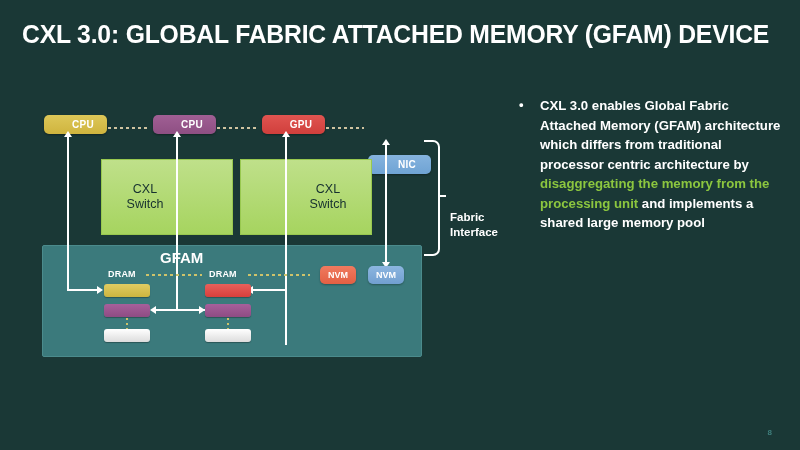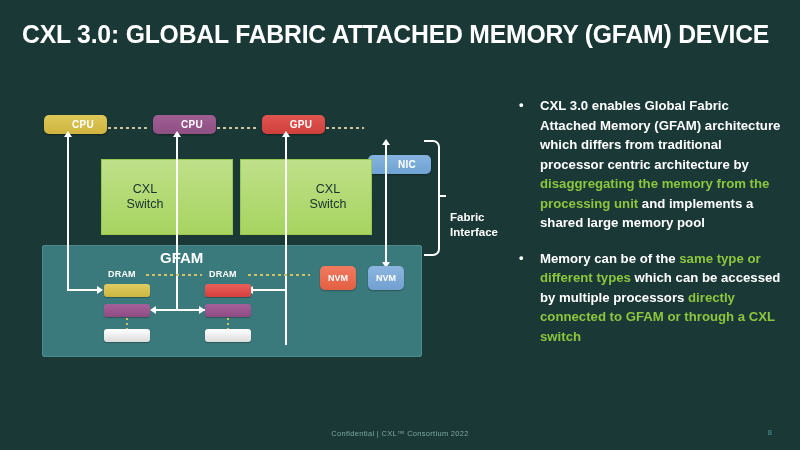--- a/index.html
+++ b/index.html
@@ -168,21 +168,21 @@
   }
   .hdot.h1 { left: 146px; width: 56px; }
   .hdot.h2 { left: 248px; width: 62px; }
   .hdot.h3 { left: 344px; width: 12px; }
 
   
   .nvm {
     position: absolute;
     top: 266px;
     width: 36px;
-    height: 24px;
+    height: 18px;
     border-radius: 5px;
     color: #ffffff;
     font-family: "Liberation Sans", sans-serif;
     font-weight: bold;
     font-size: 9px;
     display: flex;
     align-items: center;
     justify-content: center;
     box-shadow: 0 1px 2px rgba(0,0,0,0.3);
   }
@@ -372,21 +372,17 @@
       <span>Fabric</span><br>
       <span>Interface</span>
     </div>
 
   </div>
 
   <div class="bullets">
     <div class="bullet">
       <span>CXL 3.0 enables Global Fabric Attached Memory (GFAM) architecture which differs from traditional processor centric architecture by </span><span class="hl">disaggregating the memory from the processing unit</span><span> and implements a shared large memory pool</span>
     </div>
-    <div class="bullet">
-      <span>Memory can be of the </span><span class="hl">same type or different types</span><span> which can be accessed by multiple processors </span><span class="hl">directly connected to GFAM or through a CXL switch</span>
-    </div>
   </div>
 
-  <div class="footer">Confidential  |  CXL™ Consortium 2022</div>
   <div class="pagenum">8</div>
 
 </div>
 
 </body></html>

